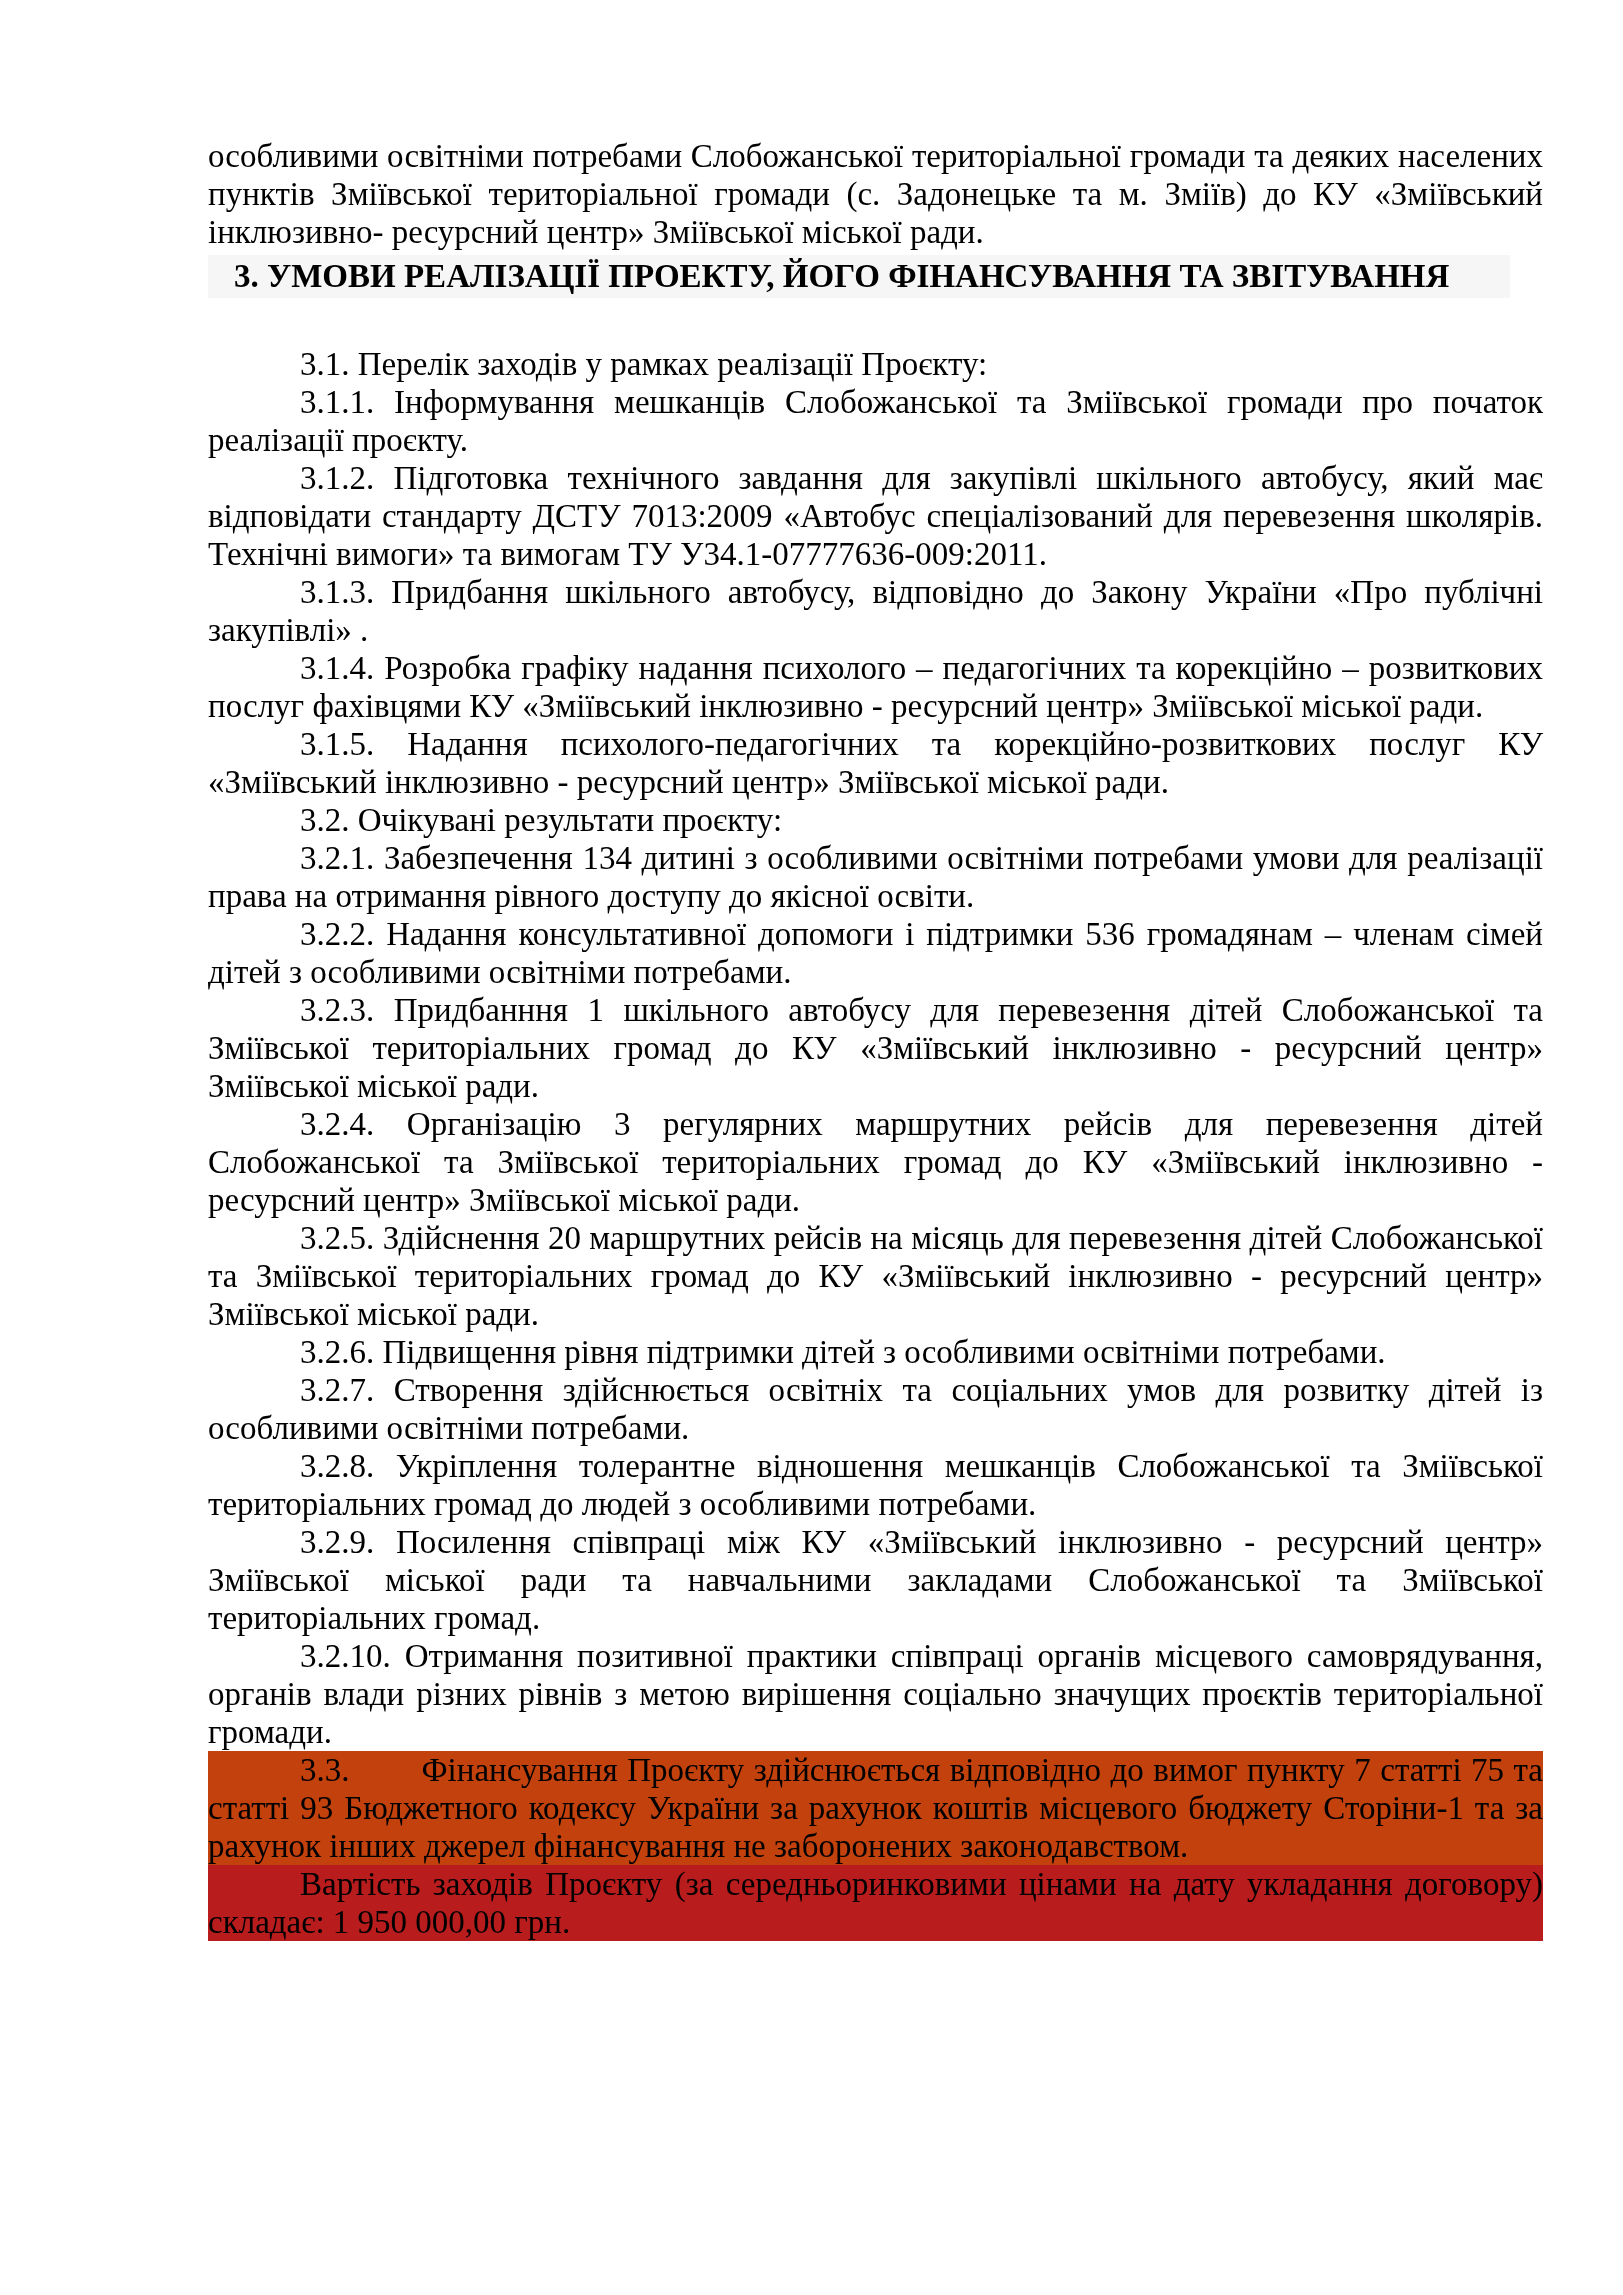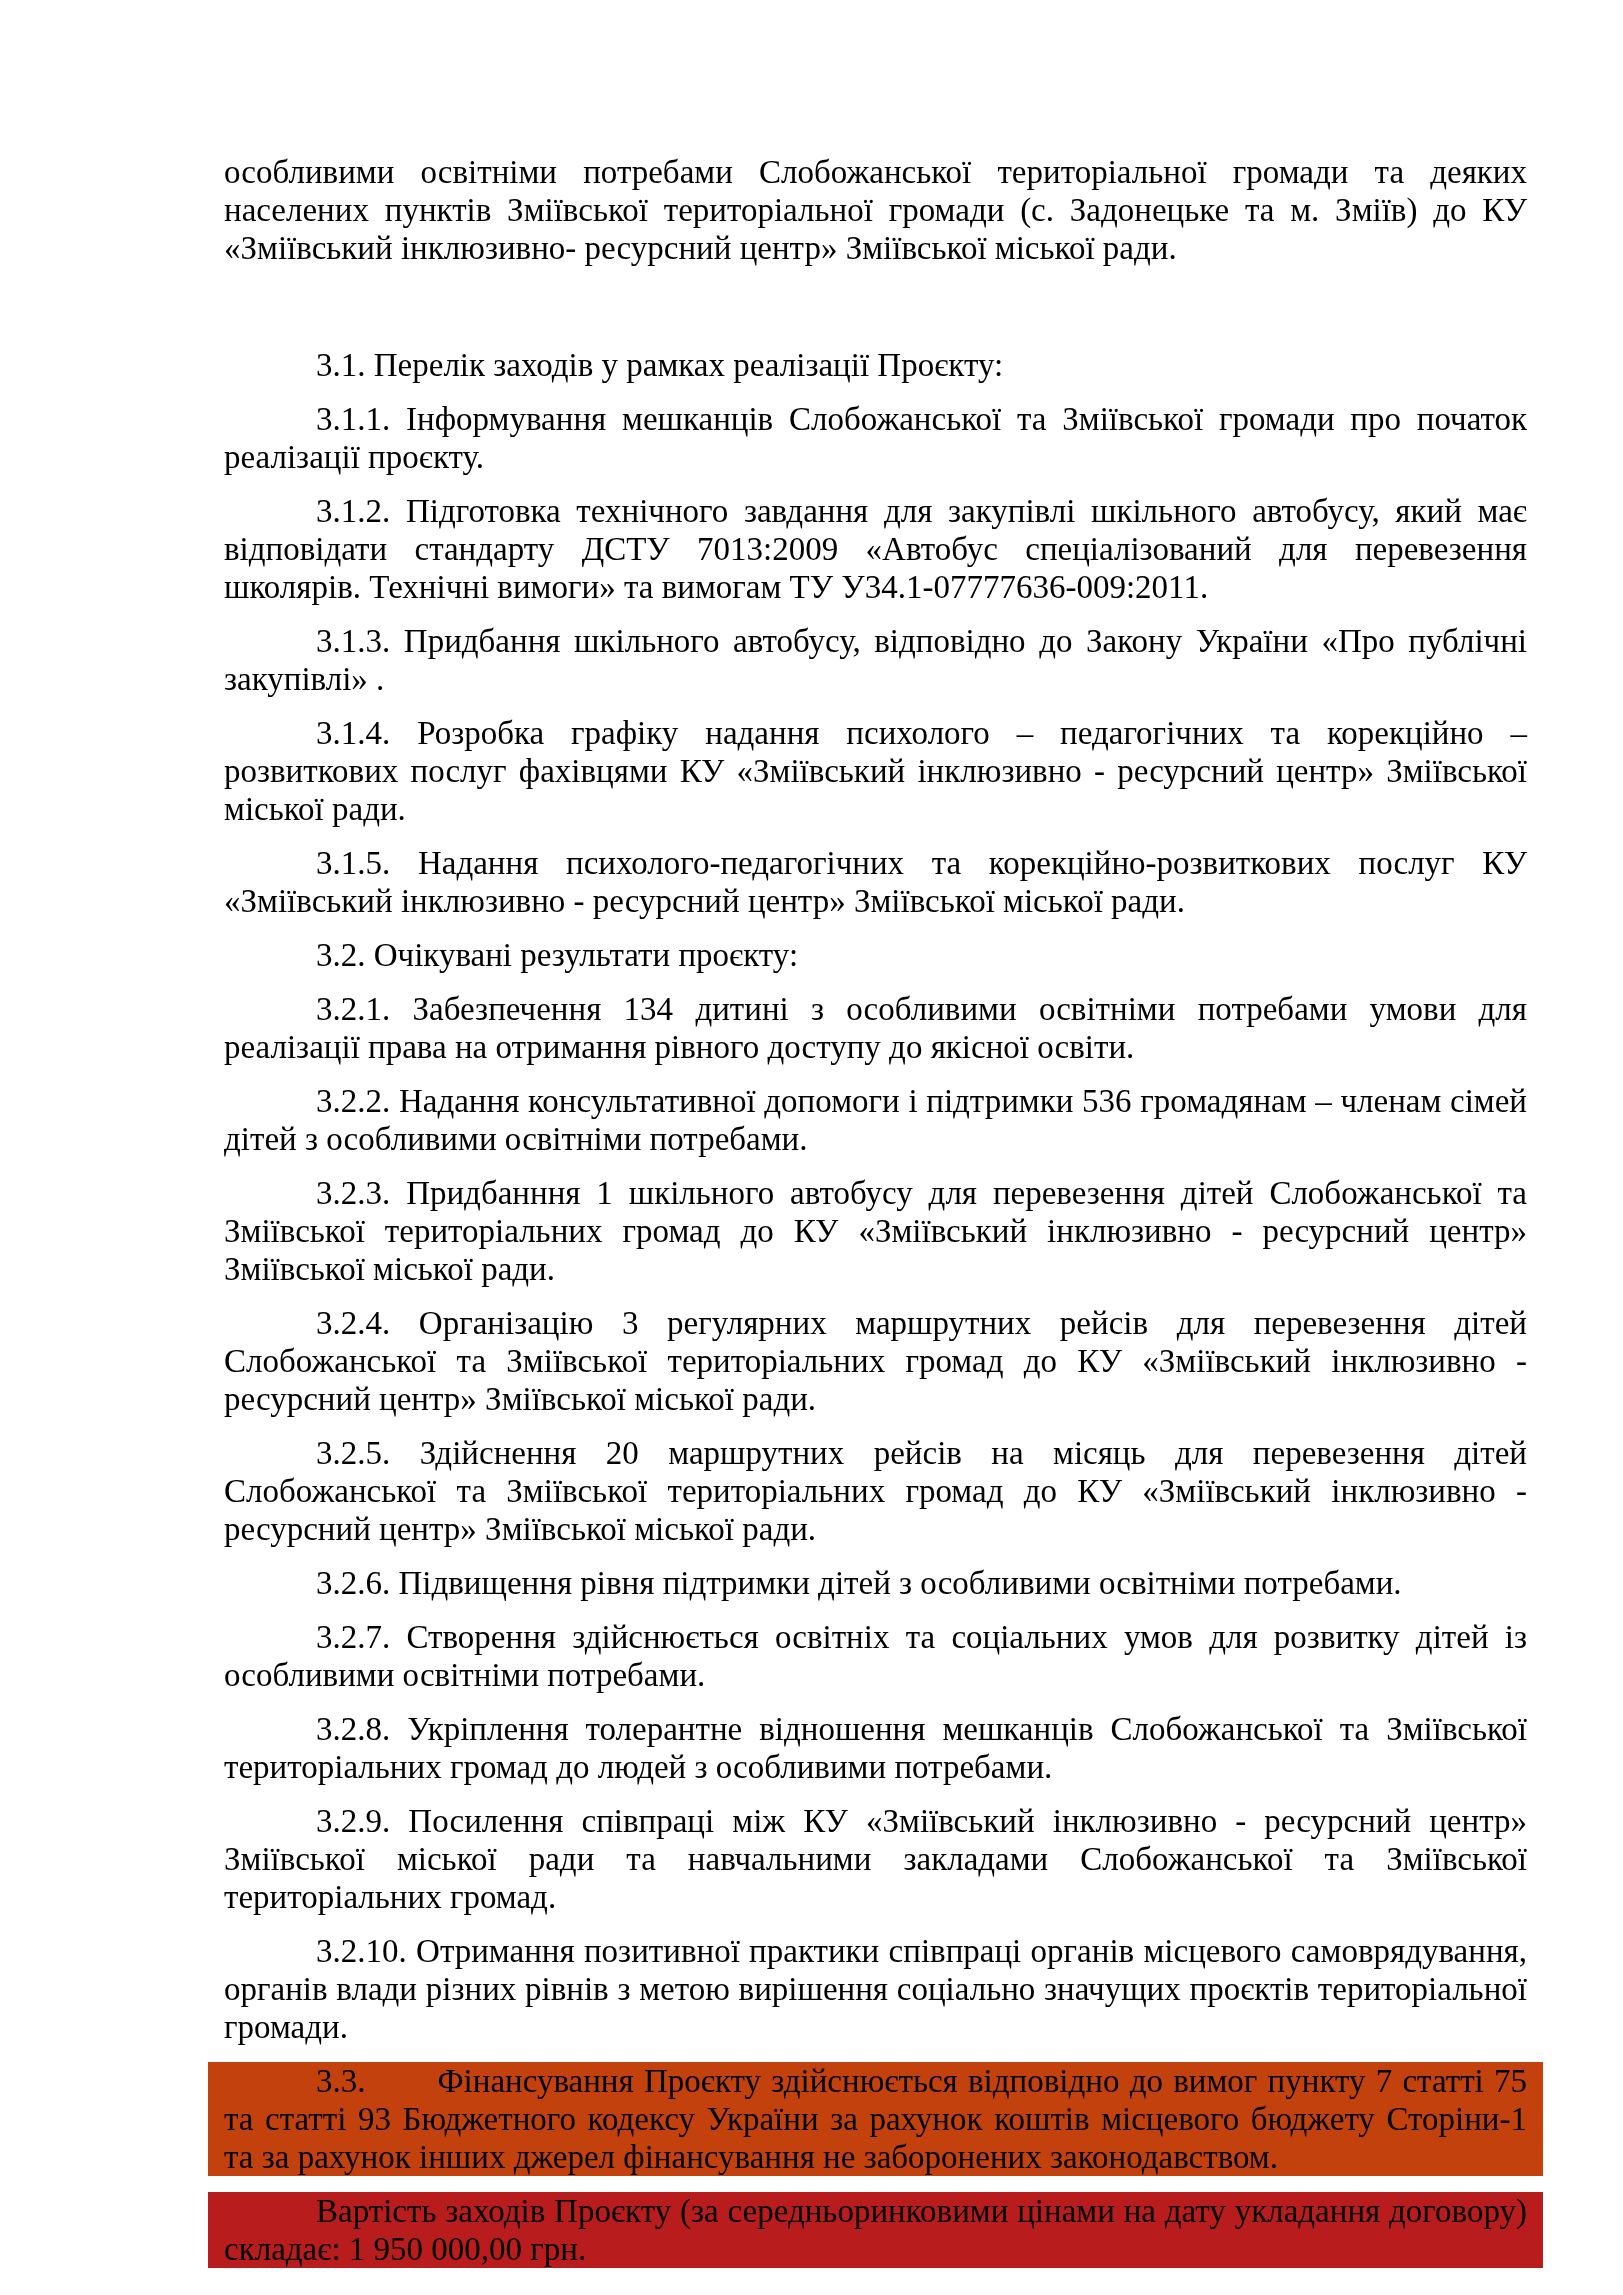--- a/index.html
+++ b/index.html
@@ -6,21 +6,21 @@
   body { width: 1623px; height: 2295px; position: relative; overflow: hidden; }
   .page {
     position: absolute;
     left: 208px; top: 137px;
     width: 1335px;
     font-family: "Liberation Serif", serif;
     font-size: 33px;
     line-height: 38px;
     color: #000;
   }
-  .p { margin: 16px; text-align: justify; text-align-last: left; }
+  .p { margin: 0; text-align: justify; text-align-last: left; }
   .ind { text-indent: 92px; }
   .ind2 { text-indent: 98px; }
   .heading {
     margin: 3.9px 0 0 0;
     font-weight: bold;
     font-size: 33px;
     line-height: 43px;
     padding-left: 26px;
     background: #f6f6f6;
     width: 1276px;
@@ -30,20 +30,21 @@
   .hl-light { background: #b91c1c; }
   .gap33 { display: inline-block; width: 72px; }
 </style>
 </head>
 <body>
 
 <div class="page">
 
   <p class="p">особливими освітніми потребами Слобожанської територіальної громади та деяких населених пунктів Зміївської територіальної громади (с. Задонецьке та м. Зміїв) до КУ  «Зміївський інклюзивно- ресурсний центр» Зміївської міської ради.</p>
 
+  <div class="heading">3. УМОВИ РЕАЛІЗАЦІЇ ПРОЕКТУ, ЙОГО ФІНАНСУВАННЯ ТА ЗВІТУВАННЯ</div>
   <div class="spacer"></div>
 
   <div id="clauses">
       <p class="p ind"><span>3.1.</span> <span>Перелік заходів у рамках реалізації Проєкту:</span></p>
       <p class="p ind"><span>3.1.1.</span> <span>Інформування мешканців Слобожанської та Зміївської громади про початок реалізації проєкту.</span></p>
       <p class="p ind"><span>3.1.2.</span> <span>Підготовка технічного завдання для закупівлі шкільного автобусу, який має відповідати стандарту ДСТУ 7013:2009 «Автобус спеціалізований для перевезення школярів. Технічні вимоги» та вимогам ТУ У34.1-07777636-009:2011.</span></p>
       <p class="p ind"><span>3.1.3.</span> <span>Придбання шкільного автобусу, відповідно до Закону України «Про публічні закупівлі» .</span></p>
       <p class="p ind"><span>3.1.4.</span> <span>Розробка графіку надання психолого – педагогічних та корекційно – розвиткових послуг фахівцями КУ  «Зміївський  інклюзивно - ресурсний центр» Зміївської міської ради.</span></p>
       <p class="p ind"><span>3.1.5.</span> <span>Надання психолого-педагогічних та корекційно-розвиткових послуг КУ «Зміївський  інклюзивно - ресурсний центр» Зміївської міської ради.</span></p>
       <p class="p ind"><span>3.2.</span> <span> Очікувані результати проєкту:</span></p>

